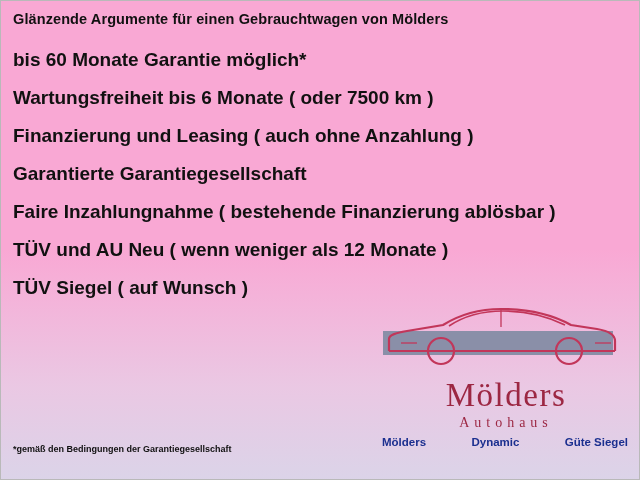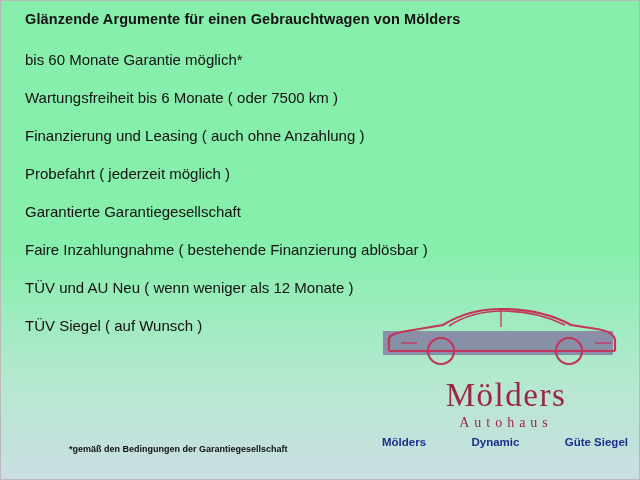--- a/index.html
+++ b/index.html
@@ -12,23 +12,22 @@
     background: #ffffff;
     font-family: "Liberation Sans", sans-serif;
     overflow: hidden;
   }
   #page {
     position: relative;
     width: 640px;
     height: 480px;
     box-sizing: border-box;
     border: 1px solid #b9b9b9;
-    background: #86efac;
+    background: #f9a8d4;
     overflow: hidden;
-    padding-left: 12px;
   }
   
   #page::after {
     content: "";
     position: absolute;
     left: 0; right: 0; bottom: 0;
     height: 230px;
     background: linear-gradient(to bottom, rgba(225,228,240,0) 0%, rgba(222,226,240,0.55) 60%, rgba(214,219,236,0.85) 100%);
     pointer-events: none;
     z-index: 0;
@@ -47,36 +46,35 @@
     letter-spacing: 0.1px;
     white-space: nowrap;
   }
   .bullets {
     position: absolute;
     left: 12px;
     top: 40px;
     width: 560px;
   }
   .bullet {
-    font-size: 15px;
-    font-weight: normal;
+    font-size: 19px;
+    font-weight: bold;
     color: #111111;
     height: 38px;
     line-height: 38px;
     white-space: nowrap;
   }
   .footnote {
     position: absolute;
     left: 12px;
     top: 443px;
     font-size: 9px;
     font-weight: bold;
     color: #111111;
     white-space: nowrap;
-    margin-left: 44px;
   }
   
   .logo-wrap {
     position: absolute;
     right: 8px;
     bottom: 6px;
     width: 250px;
     height: 180px;
     z-index: 3;
     margin-left: 25px;
@@ -131,21 +129,20 @@
 <div id="page">
 
   <div class="content">
 
     <div class="headline">Glänzende Argumente für einen Gebrauchtwagen von Mölders</div>
 
     <div class="bullets">
       <div class="bullet">bis 60 Monate Garantie möglich*</div>
       <div class="bullet">Wartungsfreiheit bis 6 Monate ( oder 7500 km )</div>
       <div class="bullet">Finanzierung und Leasing ( auch ohne Anzahlung )</div>
-      <div class="bullet">Probefahrt ( jederzeit möglich )</div>
       <div class="bullet">Garantierte Garantiegesellschaft</div>
       <div class="bullet">Faire Inzahlungnahme ( bestehende Finanzierung ablösbar )</div>
       <div class="bullet">TÜV und AU Neu ( wenn weniger als 12 Monate )</div>
       <div class="bullet">TÜV Siegel ( auf Wunsch )</div>
     </div>
 
     <div class="footnote">*gemäß den Bedingungen der Garantiegesellschaft</div>
 
   </div>
 

